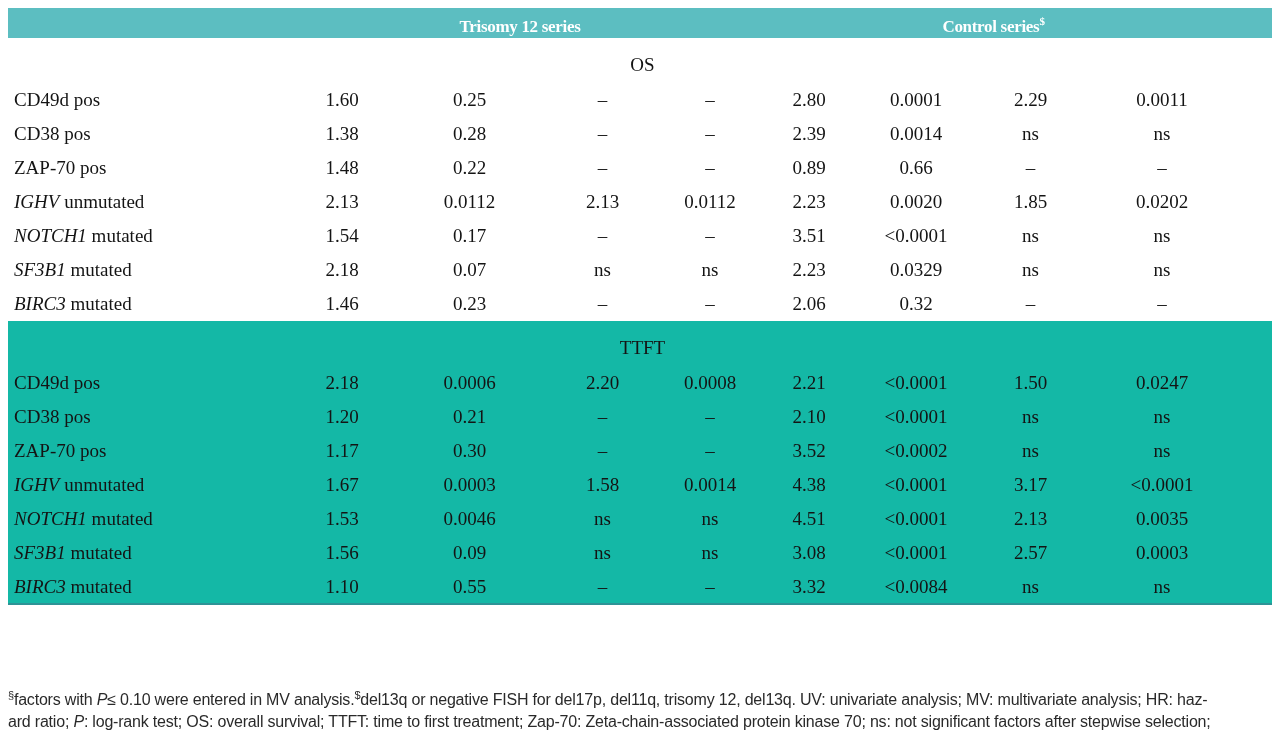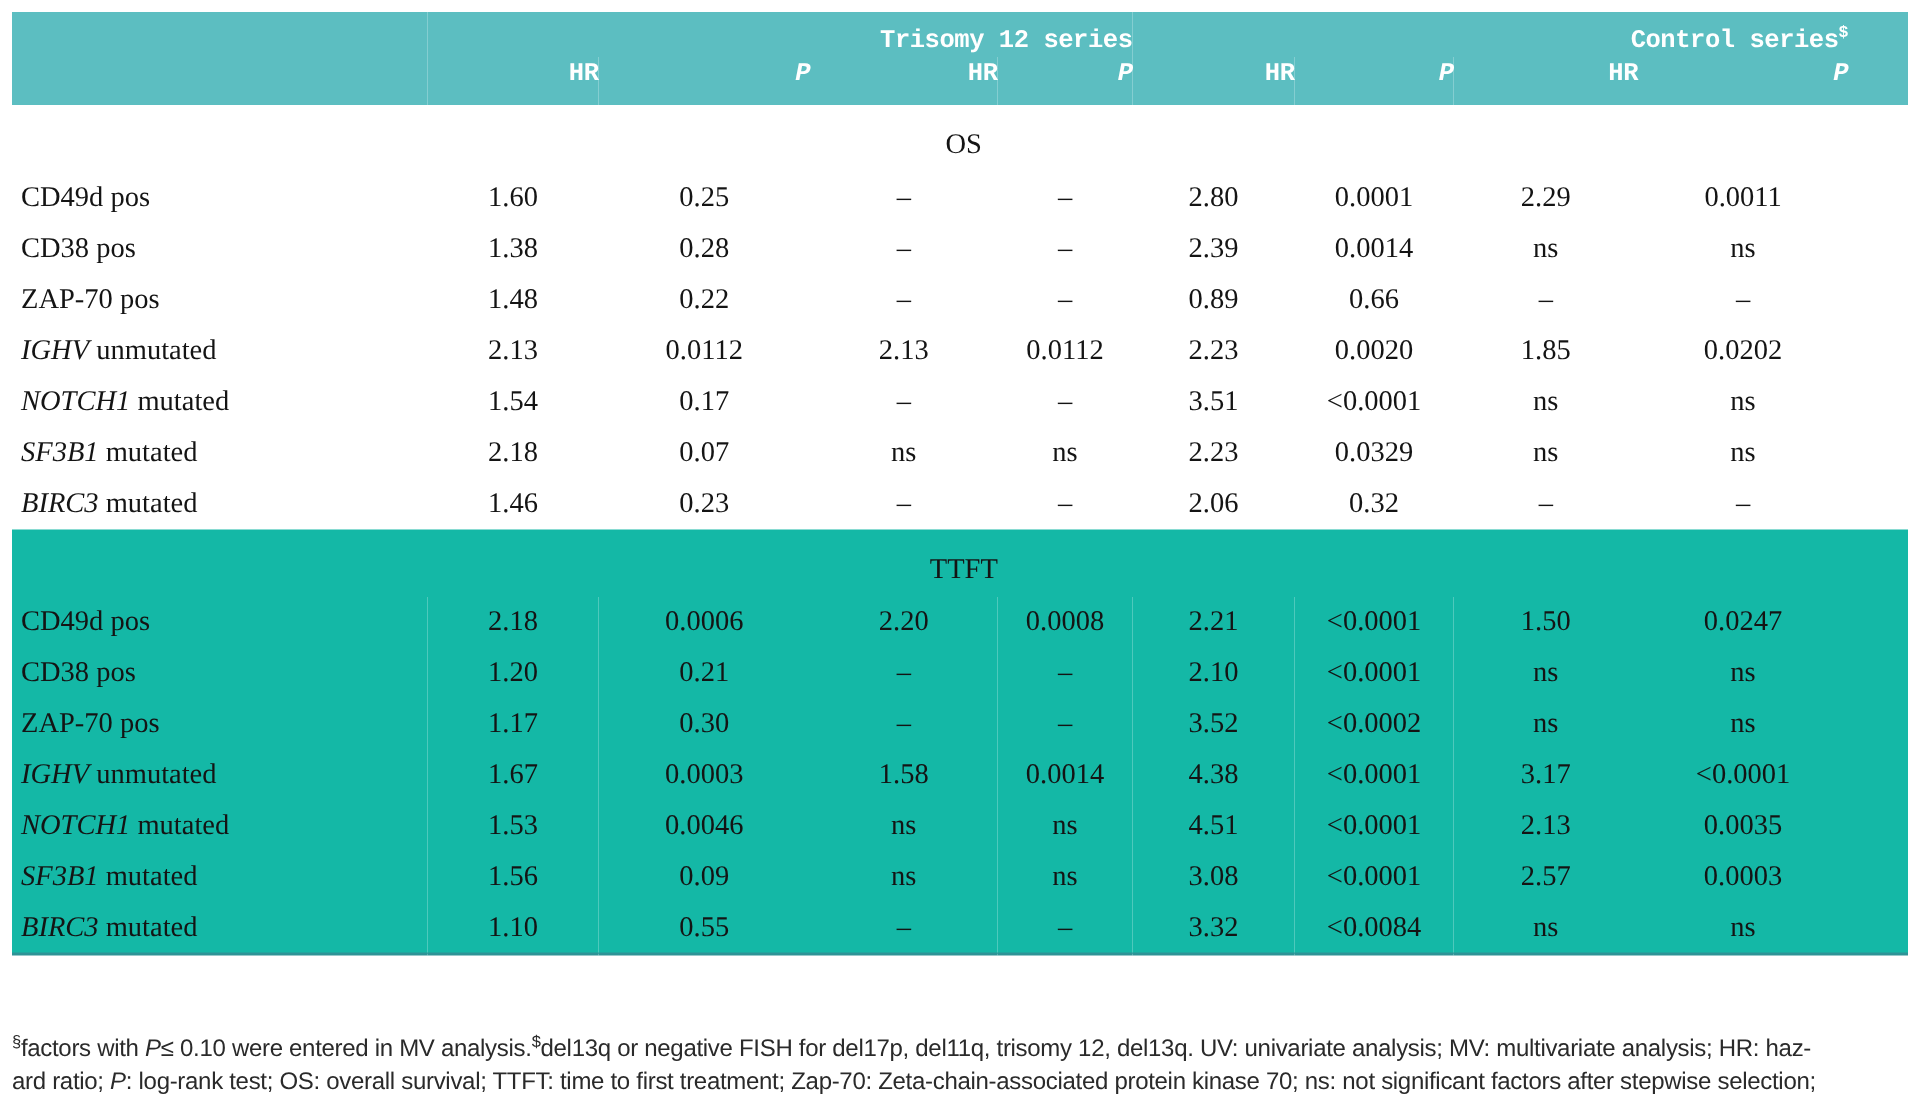--- a/index.html
+++ b/index.html
@@ -17,25 +17,25 @@
     top: 8px;
     left: 8px;
     width: 1264px;
     border-collapse: collapse;
     table-layout: fixed;
     border-bottom: 2px solid #2e9396;
   }
   thead th {
     background: #5cbec1;
     color: #ffffff;
-    font-family: Liberation Mono, monospace;
+    font-family: Liberation Serif, serif;
     font-weight: bold;
     font-size: 17px;
     letter-spacing: -0.3px;
-    text-align: right;
+    text-align: center;
     vertical-align: middle;
     padding: 0;
   }
   thead tr.r1 th { height: 29px; vertical-align: bottom; padding-bottom: 1px; }
   thead tr.r2 th { height: 27px; }
   thead tr.r3 th { height: 30px; vertical-align: top; padding-top: 2px; }
   thead th sup { font-size: 11px; line-height: 0; }
   thead tr.r3 th.p { font-style: italic; }
   td.lblcell {
     text-align: left;
@@ -91,31 +91,20 @@
       <col style="width:106px">
         <col style="width:123px">
         <col style="width:180px">
     </colgroup>
     <thead>
       <tr class="r1">
         <th></th>
         <th colspan="4"><span>Trisomy 12 series</span><sup></sup></th>
         <th colspan="4" class="cl"><span>Control series</span><sup>$</sup></th>
       </tr>
-      <tr class="r3">
-        <th></th>
-        <th>HR</th>
-        <th class="p">P</th>
-        <th>HR</th>
-        <th class="p">P</th>
-        <th>HR</th>
-        <th class="p">P</th>
-        <th>HR</th>
-        <th class="p cl">P</th>
-      </tr>
     </thead>
   <tbody>
         <tr class="section-row">
           <td colspan="9">OS</td>
         </tr>
         <tr class="datarow">
           <td class="lblcell"><span>CD49d pos</span></td>
           <td class="val">1.60</td>
           <td class="val">0.25</td>
           <td class="val">–</td>

